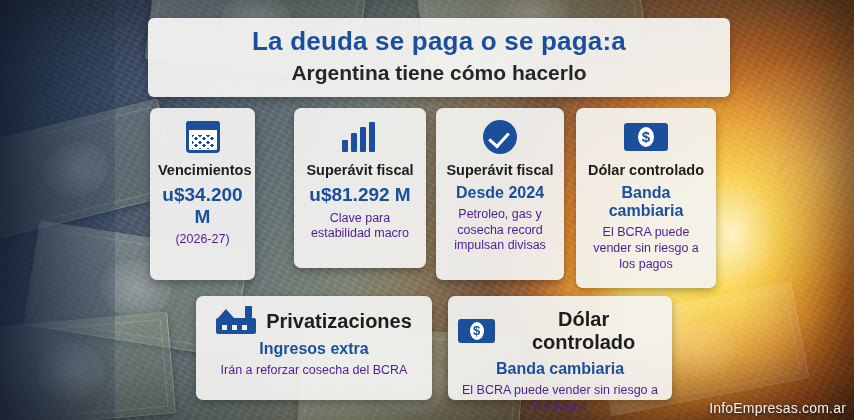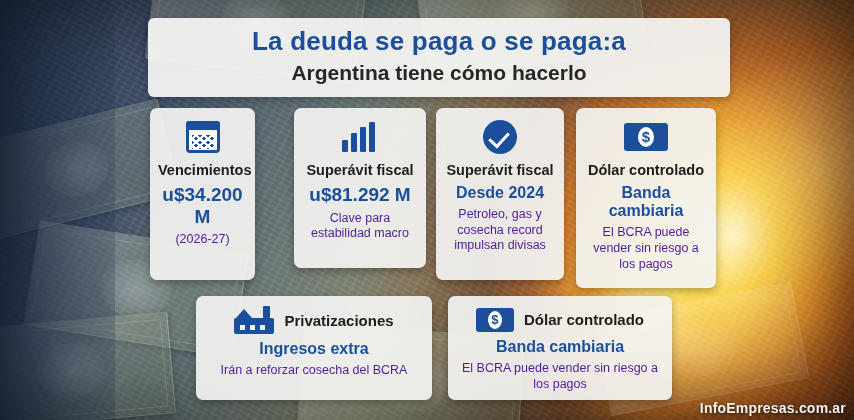--- a/index.html
+++ b/index.html
@@ -177,21 +177,21 @@
   }
   #card-privatizaciones { left: 196px; top: 296px; width: 236px; height: 104px; }
   #card-dolar-2         { left: 448px; top: 296px; width: 224px; height: 104px; }
   .row2 .head {
     display: flex;
     align-items: center;
     justify-content: center;
     gap: 10px;
     margin-bottom: 6px;
   }
-  .row2 .c-title { font-size: 15px; }
+  .row2 .c-title { font-size: 20px; }
 
   
   .icon {
     display: inline-block;
     position: relative;
   }
   
   .ic-calendar {
     width: 34px; height: 32px;
     border: 3px solid #1b4f9c;
@@ -308,21 +308,21 @@
     width: 5px; height: 5px;
     background: #f3f3f1;
   }
 
   
   .watermark {
     position: absolute;
     right: 8px;
     bottom: 4px;
     font-size: 14px;
-    font-weight: bold;
+    font-weight: normal;
     color: #f2f2f2;
     text-shadow: 0 1px 3px rgba(0,0,0,0.7);
     letter-spacing: .2px;
   }
 </style>
 </head>
 <body>
 
 <div id="stage">
 

